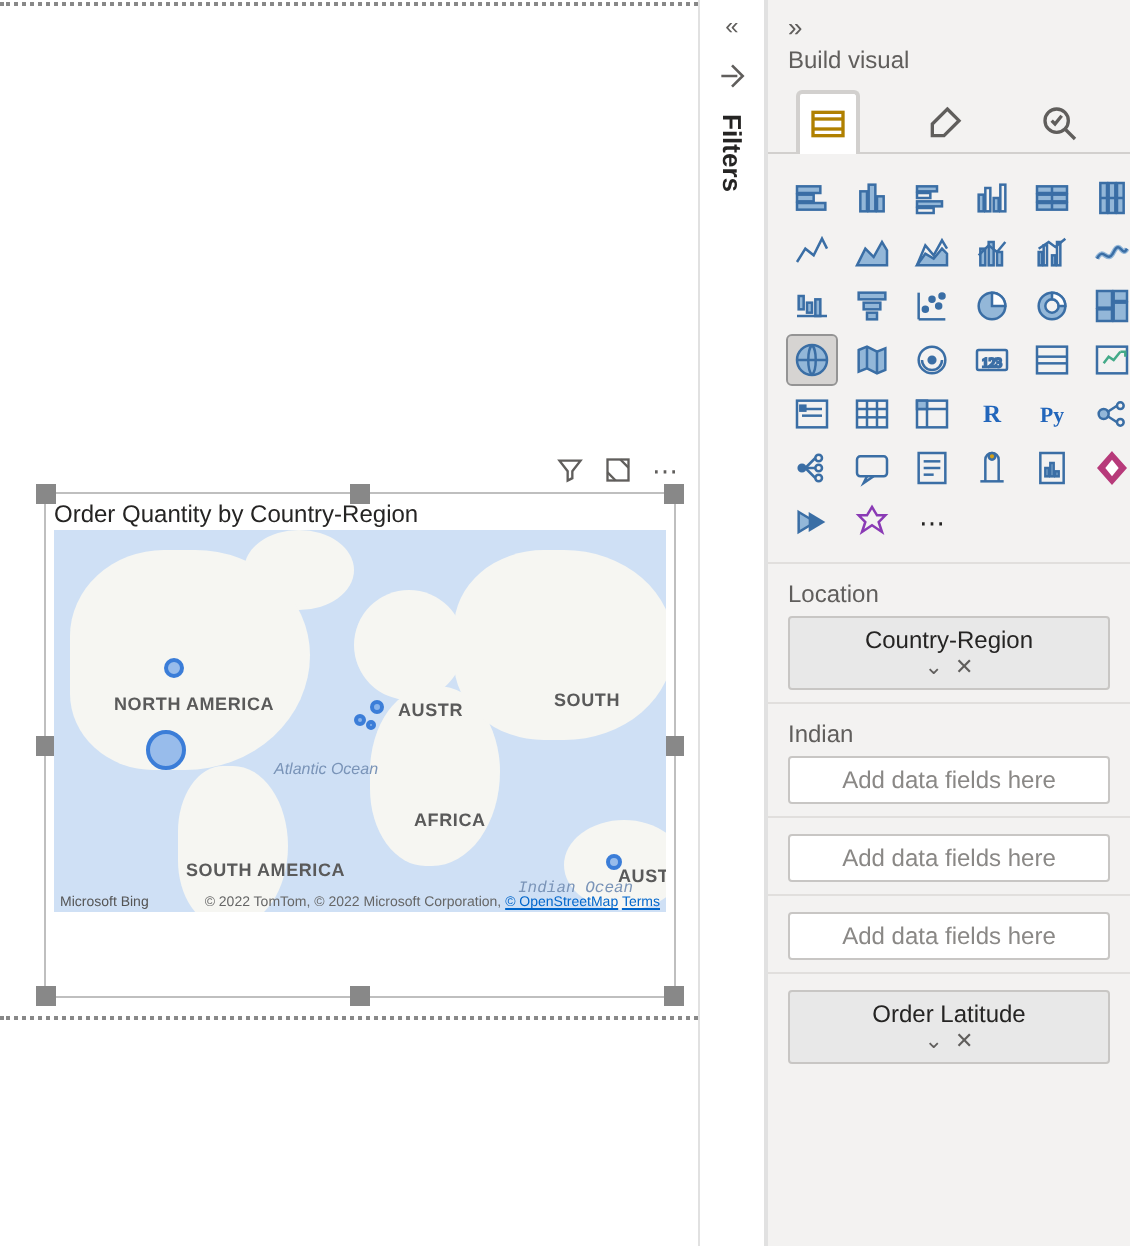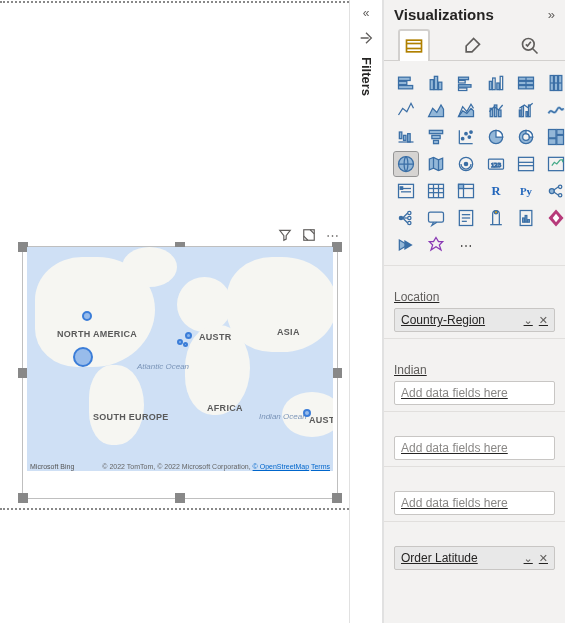--- a/index.html
+++ b/index.html
@@ -69,21 +69,21 @@
   .h-bm { bottom: -5px; left: calc(50% - 5px); }
   .h-br { bottom: -5px; right: -5px; }
   .map-title {
     font-size: 12px;
     padding: 3px 4px 1px 4px;
     color: #252423;
   }
   .map-body {
     position: relative;
     width: calc(100% - 8px);
-    height: 224px;
+    height: 191px;
     margin: 0 4px 4px 4px;
     background: #cfe0f5; 
     overflow: hidden;
   }
   .land {
     position: absolute;
     background: #f6f6f2;
     border-radius: 50% 45% 55% 50%;
   }
   .na { left: 8px;  top: 10px; width: 120px; height: 110px; border-radius: 45% 55% 60% 40%; }
@@ -97,33 +97,33 @@
     position: absolute;
     font-size: 9px;
     font-weight: 600;
     color: #5a5a5a;
     letter-spacing: 0.3px;
     white-space: nowrap;
   }
   .lbl-na { left: 30px;  top: 82px; }
   .lbl-sa { left: 66px;  top: 165px; }
   .lbl-eu { left: 172px; top: 85px; }
-  .lbl-af { left: 180px; top: 156px; }
+  .lbl-af { left: 180px; top: 140px; }
   .lbl-as { left: 250px; top: 80px; }
   .lbl-au { left: 282px; top: 168px; }
   .ocean-label {
     position: absolute;
     font-size: 8px;
     font-style: italic;
     color: #7a94b8;
     text-align: center;
     line-height: 1.1;
   }
   .lbl-ao { left: 110px; top: 116px; }
-  .lbl-io { left: 232px; top: 166px; }
+  .lbl-io { left: 232px; top: 176px; font-family: Liberation Mono, monospace; }
   .bubble {
     position: absolute;
     border: 2px solid #3b7dd8;
     background: rgba(90,150,230,0.6);
     border-radius: 50%;
   }
   .b1 { left: 46px;  top: 100px; width: 20px; height: 20px; }
   .b2 { left: 55px;  top: 64px;  width: 10px; height: 10px; }
   .b3 { left: 158px; top: 85px;  width: 7px;  height: 7px; }
   .b4 { left: 150px; top: 92px;  width: 6px;  height: 6px; }
@@ -228,38 +228,38 @@
     border-radius: 2px;
   }
   .chart-grid .ct svg { display: block; }
   .chart-grid .ct.selected {
     background: #d6d4d2;
     outline: 1px solid #949494;
     color: #252423;
   }
   .field-section {
     border-top: 1px solid #e1dfdd;
-    padding: 24px 10px 6px 10px;
-    text-decoration: underline;
+    padding: 8px 10px 6px 10px;
   }
   .field-label {
     font-size: 12px;
     color: #605e5c;
     margin-bottom: 4px;
   }
   .field-well {
     background: #fff;
     border: 1px solid #c8c6c4;
     border-radius: 2px;
     padding: 4px 6px;
     min-height: 24px;
     display: flex;
     align-items: center;
     justify-content: space-between;
     font-size: 12px;
+    flex-direction: column;
   }
   .field-well.placeholder { color: #8a8886; }
   .field-well.filled {
     background: #e8e8e8;
     color: #252423;
   }
   .well-actions { display: flex; gap: 6px; color: #605e5c; }
   .well-actions span { cursor: pointer; font-size: 11px; }
 </style>
 </head>
@@ -288,36 +288,37 @@
 
     <div class="handle h-tl"></div>
     <div class="handle h-tm"></div>
     <div class="handle h-tr"></div>
     <div class="handle h-ml"></div>
     <div class="handle h-mr"></div>
     <div class="handle h-bl"></div>
     <div class="handle h-bm"></div>
     <div class="handle h-br"></div>
 
+    <div class="map-title">Order Quantity by Country-Region</div>
 
     <div class="map-body">
 
       <div class="land gl"></div>
       <div class="land na"></div>
       <div class="land sa"></div>
       <div class="land eu"></div>
       <div class="land af"></div>
       <div class="land as"></div>
       <div class="land au"></div>
 
       <div class="continent-label lbl-na">NORTH AMERICA</div>
-      <div class="continent-label lbl-sa">SOUTH EUROPE</div>
+      <div class="continent-label lbl-sa">SOUTH AMERICA</div>
       <div class="continent-label lbl-eu">AUSTR</div>
       <div class="continent-label lbl-af">AFRICA</div>
-      <div class="continent-label lbl-as">ASIA</div>
+      <div class="continent-label lbl-as">SOUTH</div>
       <div class="continent-label lbl-au">AUSTR</div>
 
       <div class="ocean-label lbl-ao">Atlantic
 Ocean</div>
       <div class="ocean-label lbl-io">Indian
 Ocean</div>
 
       <div class="bubble b1"></div>
       <div class="bubble b2"></div>
       <div class="bubble b3"></div>
@@ -341,23 +342,23 @@
   <span class="icon">
     <svg width="16" height="16" viewBox="0 0 24 24" fill="none" stroke="currentColor" stroke-width="2">
         <path d="M4 12h12M12 4l8 8-8 8"></path>
       </svg>
   </span>
   <div class="filters-vert">Filters</div>
 </div>
 
 <div class="viz-pane">
   <div class="viz-header">
-    <h2>Visualizations</h2>
     <span class="chev">»</span>
   </div>
+  <div class="viz-sub">Build visual</div>
 
   <div class="viz-tabs">
     <div class="viz-tab active">
       <svg width="20" height="20" viewBox="0 0 24 24" fill="none" stroke="#b08000" stroke-width="2">
         <rect x="3" y="5" width="18" height="14"></rect>
           <line x1="3" y1="9" x2="21" y2="9"></line>
           <line x1="3" y1="15" x2="21" y2="15"></line>
       </svg>
     </div>
     <div class="viz-tab">

